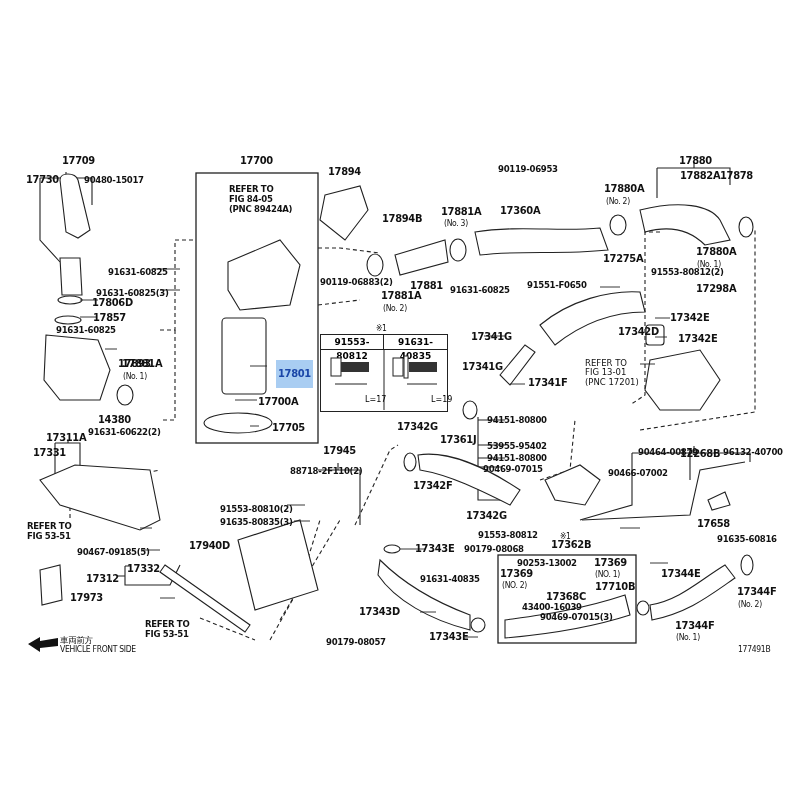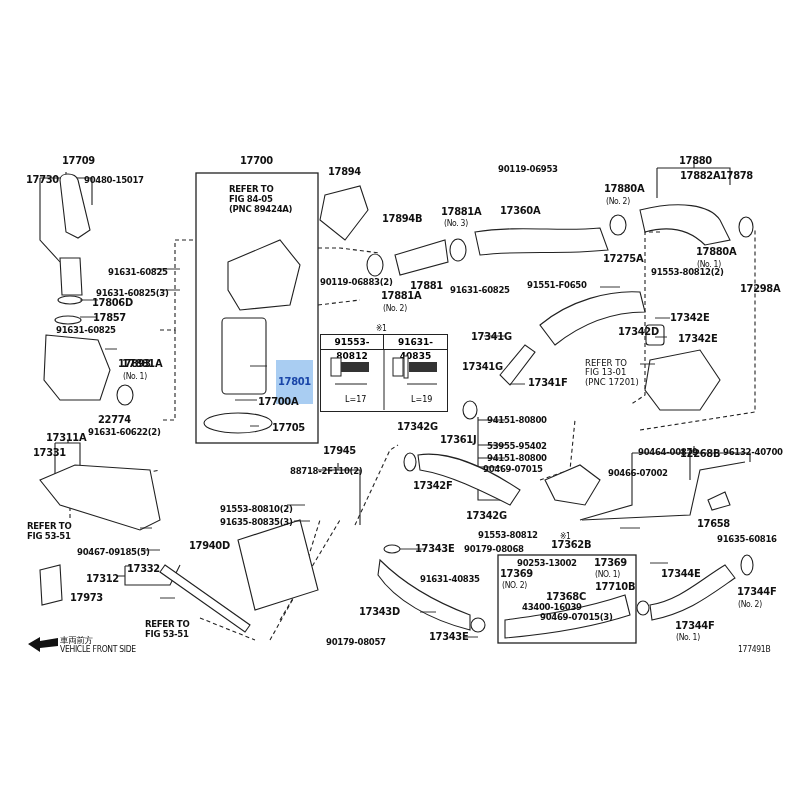--- a/index.html
+++ b/index.html
@@ -1,27 +1,27 @@
 <!DOCTYPE html>
 <html><head>
 <meta charset="utf-8">
 <style>
   html, body { margin:0; padding:0; background:#ffffff; }
   body { width:800px; height:800px; position:relative; overflow:hidden; font-family:"DejaVu Sans", sans-serif; }
   #diagram { position:absolute; left:0; top:0; width:800px; height:800px; }
   .lbl { position:absolute; font-family:"DejaVu Sans Condensed","DejaVu Sans", sans-serif; font-weight:bold; color:#111; font-size:11px; line-height:12px; white-space:nowrap; letter-spacing:-0.3px; }
   .lbl.sm { font-size:9.5px; }
   .lbl.sub { font-weight:normal; font-size:8.5px; }
-  .lbl.hl { background:#a9cdf2; color:#1a46a8; padding:16px 2px; }
+  .lbl.hl { background:#a9cdf2; color:#1a46a8; padding:8px 2px; }
   .lbl.plain { font-weight:normal; font-size:8.5px; font-family:"DejaVu Sans", sans-serif; letter-spacing:0; }
   .bolt-table { position:absolute; left:320px; top:334px; width:126px; height:76px; border:1px solid #222; background:#fff; }
   .bolt-table .hdr { position:absolute; top:0; height:14px; font-size:9px; font-weight:bold; line-height:14px; text-align:center; border-bottom:1px solid #222; }
   .bolt-table .c1 { left:0; width:62px; border-right:1px solid #222; }
   .bolt-table .c2 { left:63px; width:63px; }
-  .bolt-table .len { position:absolute; top:60px; font-size:8px; }
+  .bolt-table .len { position:absolute; top:60px; font-size:8px;margin-left:20px; }
 </style>
 </head>
 <body>
 
 <svg id="diagram" viewBox="0 0 800 800" xmlns="http://www.w3.org/2000/svg" fill="none" stroke="#222" stroke-width="1.1">
 
   <rect x="196" y="173" width="122" height="270" stroke-width="1.3"></rect>
   <rect x="498" y="555" width="138" height="88" stroke-width="1.3"></rect>
 
   <path d="M40 178 H92 V205 M66 172 V178 M40 178 V240 L60 262"></path>
@@ -123,21 +123,21 @@
 <div class="lbl" style="left:26px;top:174px">17730</div>
 <div class="lbl sm" style="left:84px;top:174px">90480-15017</div>
 <div class="lbl sm" style="left:108px;top:266px">91631-60825</div>
 <div class="lbl sm" style="left:96px;top:287px">91631-60825(3)</div>
 <div class="lbl" style="left:92px;top:297px">17806D</div>
 <div class="lbl" style="left:93px;top:312px">17857</div>
 <div class="lbl sm" style="left:56px;top:324px">91631-60825</div>
 <div class="lbl" style="left:118px;top:358px">17893</div>
 <div class="lbl" style="left:122px;top:358px">17881A</div>
 <div class="lbl sub" style="left:123px;top:370px">(No. 1)</div>
-<div class="lbl" style="left:98px;top:414px">22774</div>
+<div class="lbl" style="left:98px;top:414px">14380</div>
 <div class="lbl sm" style="left:88px;top:426px">91631-60622(2)</div>
 
 <div class="lbl" style="left:240px;top:155px">17700</div>
 <div class="lbl sm" style="left:229px;top:183px">REFER TO</div>
 <div class="lbl sm" style="left:229px;top:193px">FIG 84-05</div>
 <div class="lbl sm" style="left:229px;top:203px">(PNC 89424A)</div>
 <div class="lbl hl" style="left:276px;top:360px">17801</div>
 <div class="lbl" style="left:258px;top:396px">17700A</div>
 <div class="lbl" style="left:272px;top:422px">17705</div>
 
@@ -156,21 +156,21 @@
 
 <div class="lbl" style="left:679px;top:155px">17880</div>
 <div class="lbl" style="left:680px;top:170px">17882A</div>
 <div class="lbl" style="left:720px;top:170px">17878</div>
 <div class="lbl" style="left:604px;top:183px">17880A</div>
 <div class="lbl sub" style="left:606px;top:195px">(No. 2)</div>
 <div class="lbl" style="left:696px;top:246px">17880A</div>
 <div class="lbl sub" style="left:697px;top:258px">(No. 1)</div>
 <div class="lbl" style="left:603px;top:253px">17275A</div>
 <div class="lbl sm" style="left:651px;top:266px">91553-80812(2)</div>
-<div class="lbl" style="left:740px;top:283px">17298A</div>
+<div class="lbl" style="left:696px;top:283px">17298A</div>
 <div class="lbl" style="left:670px;top:312px">17342E</div>
 <div class="lbl" style="left:678px;top:333px">17342E</div>
 <div class="lbl" style="left:618px;top:326px">17342D</div>
 <div class="lbl plain" style="left:585px;top:357px">REFER TO</div>
 <div class="lbl plain" style="left:585px;top:366px">FIG 13-01</div>
 <div class="lbl plain" style="left:585px;top:376px">(PNC 17201)</div>
 <div class="lbl" style="left:471px;top:331px">17341G</div>
 <div class="lbl" style="left:462px;top:361px">17341G</div>
 <div class="lbl" style="left:528px;top:377px">17341F</div>
 

